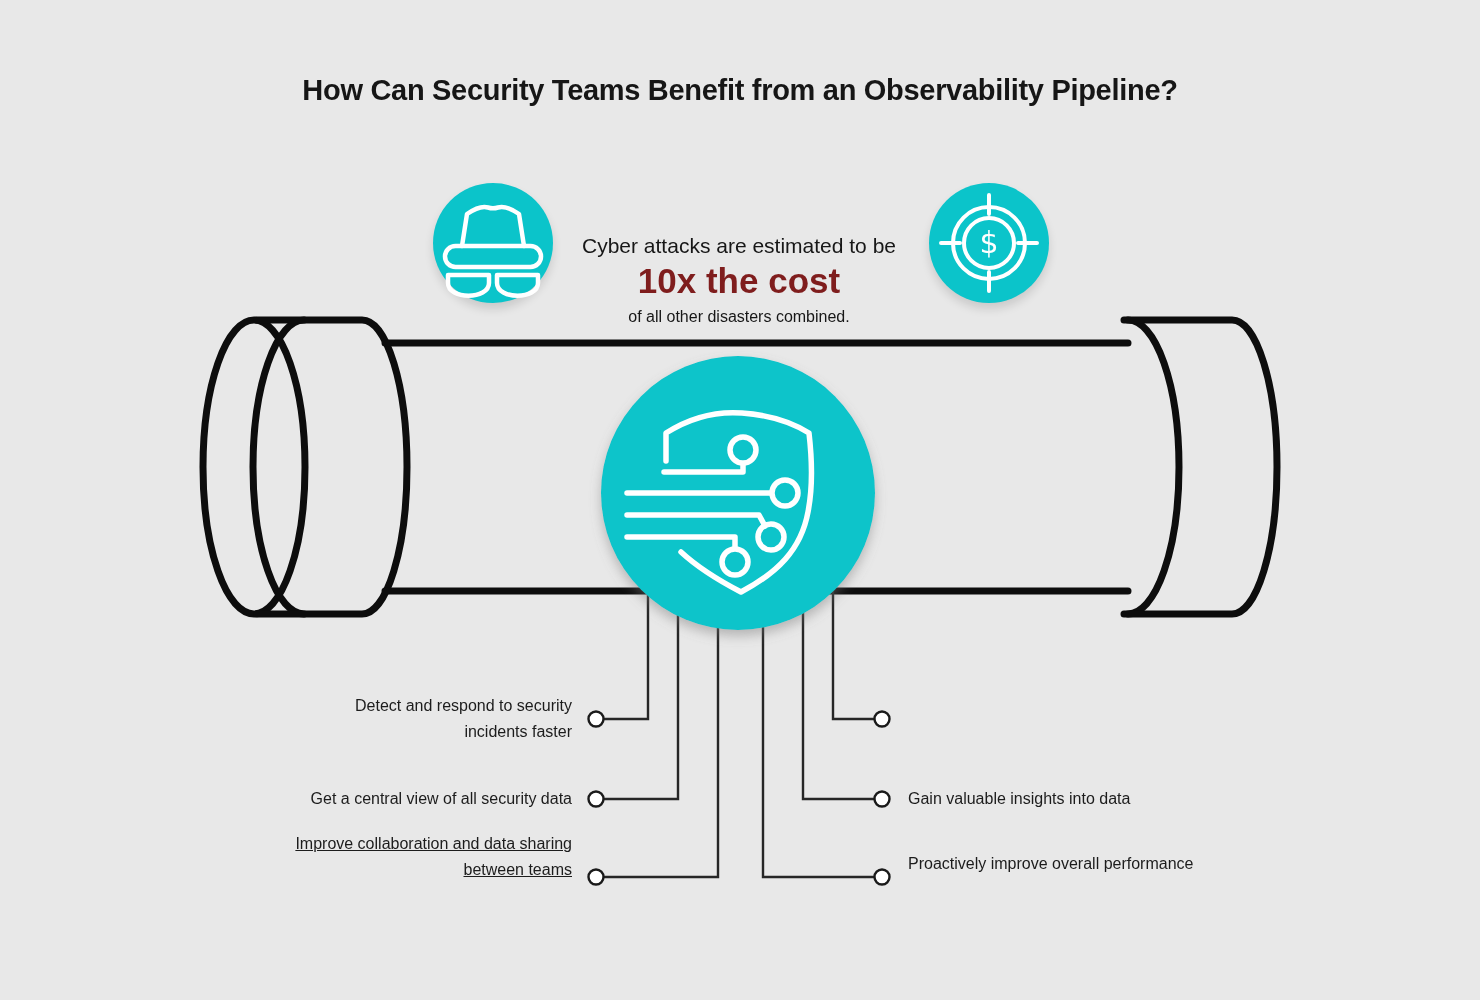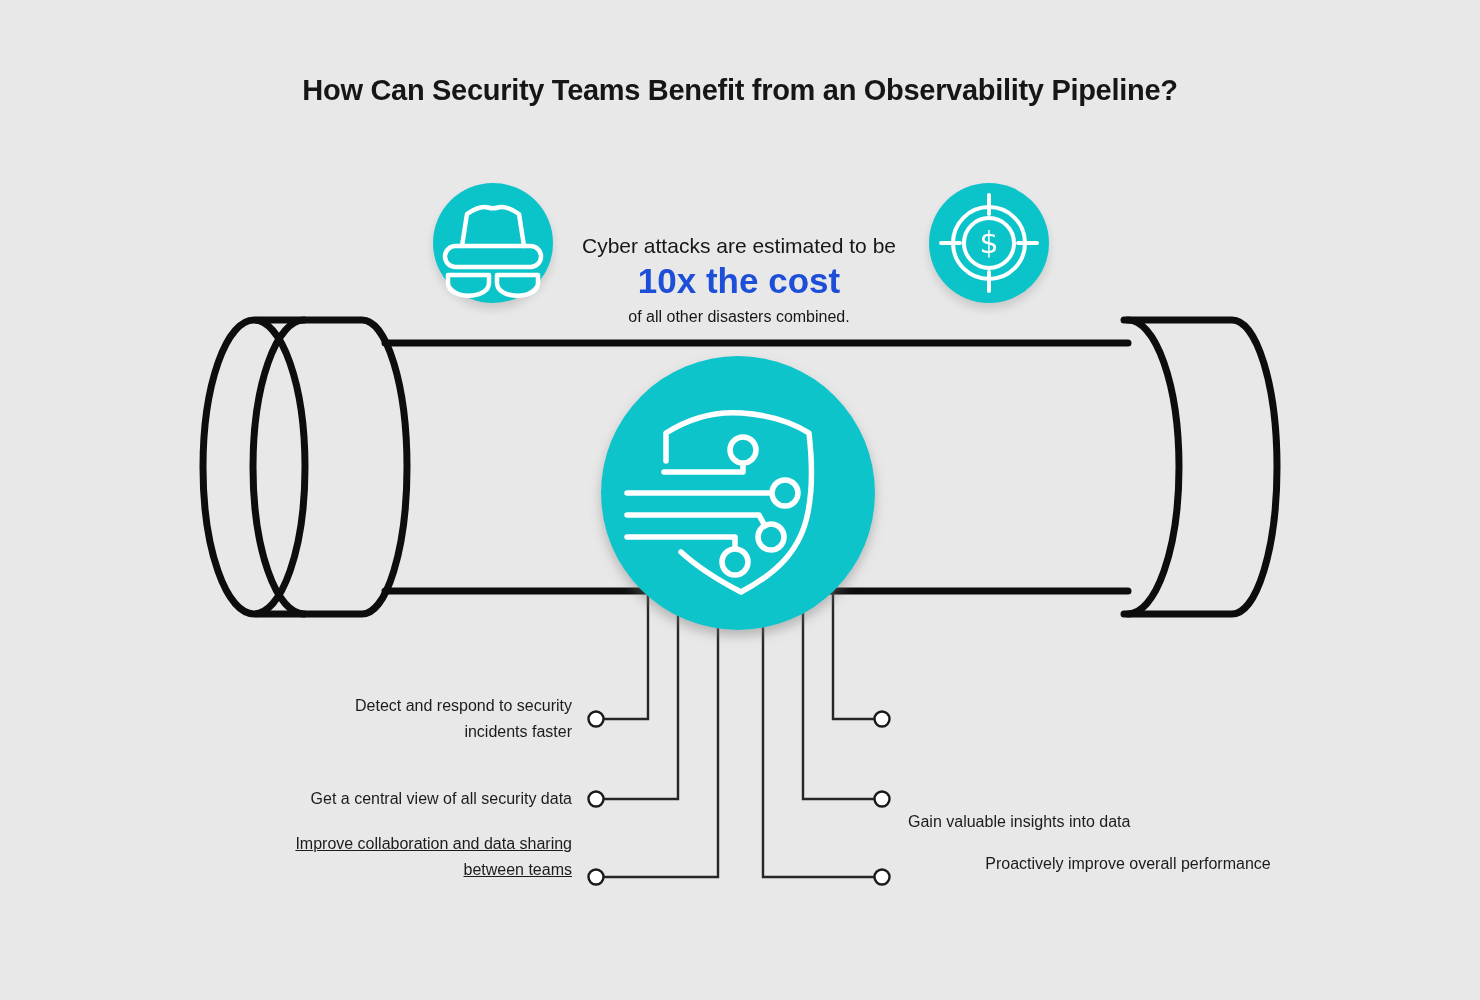--- a/index.html
+++ b/index.html
@@ -20,35 +20,35 @@
     display:flex; align-items:center; justify-content:center;
   }
   .stat-icon svg { width:120px; height:120px; display:block; }
   #stat-icon-left  { left:433px; top:183px; }
   #stat-icon-right { left:929px; top:183px; }
   .stat-text {
     position:absolute; left:543px; top:196px; width:392px;
     text-align:center; color:#171717;margin-top:36px;
   }
   .stat-intro  { font-size:21px; line-height:27px; }
-  .stat-highlight { font-size:35px; line-height:40px; font-weight:bold; margin:2px 0; color:#1d4ed8; }
+  .stat-highlight { font-size:35px; line-height:40px; font-weight:bold; margin:2px 0; color:#7f1d1d; }
   .stat-outro  { font-size:16px; line-height:27px; }
   .diagram-svg { position:absolute; left:0; top:0; width:1480px; height:1000px; }
   .benefit {
     position:absolute; font-size:16px; line-height:26px; color:#1c1c1c;
   }
   .benefit span { display:block; }
   .benefit.left-col  { left:150px; width:422px; text-align:right; }
   .benefit.right-col { left:908px; width:440px; text-align:left; }
   #benefit-l1 { top:693px; }
   #benefit-l2 { top:786px; }
   #benefit-l3 { top:831px;text-decoration:underline; }
   #benefit-r1 { top:693px; }
-  #benefit-r2 { top:786px;margin-top:23px; }
-  #benefit-r3 { top:851px;text-align:center; }
+  #benefit-r2 { top:786px; }
+  #benefit-r3 { top:851px; }
 </style>
 </head>
 <body>
 
 <div class="canvas">
 
   <h1 class="title">How Can Security Teams Benefit from an Observability Pipeline?</h1>
 
   <div class="stat-icon" id="stat-icon-left">
     <svg viewBox="-60 -60 120 120" fill="none" stroke="#ffffff" stroke-width="4.5" stroke-linecap="round" stroke-linejoin="round">

